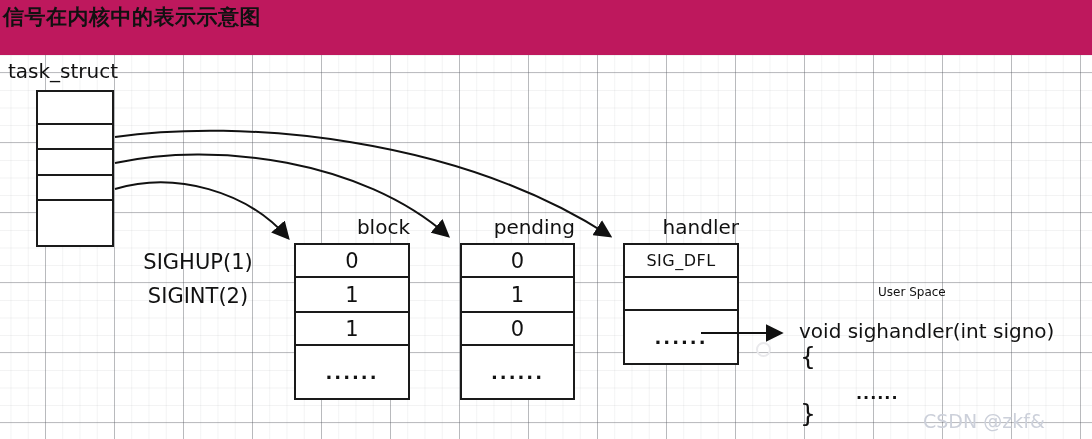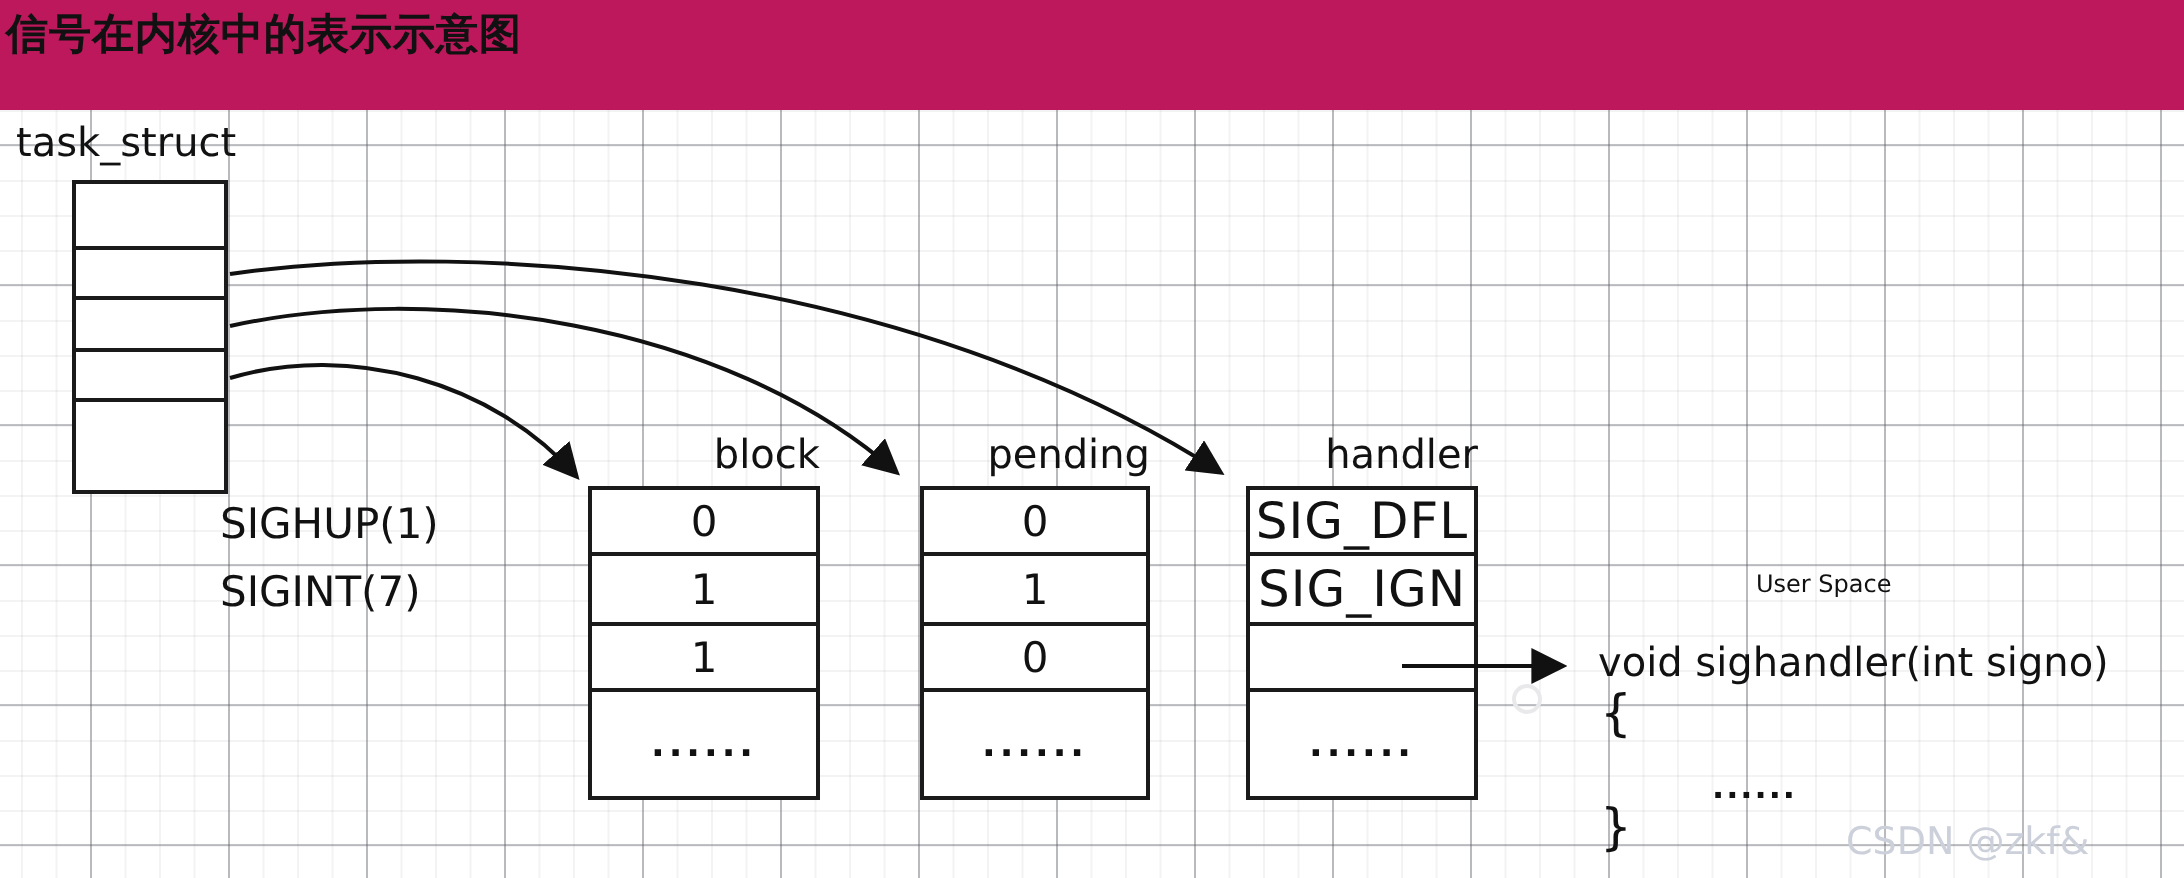--- a/index.html
+++ b/index.html
@@ -32,32 +32,32 @@
   #task-box .c1 { height:33px; } #task-box .c2 { height:25px; }
   #task-box .c3 { height:26px; } #task-box .c4 { height:25px; }
   #task-box .c5 { height:44px; border-bottom:none; }
 
   .tbl { top:243px; border:2px solid #1a1a1a; background:#fff; }
   .tbl .row { border-bottom:2px solid #1a1a1a; display:flex; align-items:center;
               justify-content:center; font-size:21px; }
   .tbl .row:last-child { border-bottom:none; }
   .tbl .r1 { height:33px; } .tbl .r2 { height:35px; } .tbl .r3 { height:33px; }
   .tbl .r4 { height:52px; font-weight:bold; letter-spacing:2px; font-size:18px; }
-  .tbl .sig { font-size:25px; letter-spacing:0.5px; }
+  .tbl .sig { font-size:16px; letter-spacing:0.5px; }
 
   #tbl-block   { left:294px; width:116px; }
   #tbl-pending { left:460px; width:115px; }
   #tbl-handler { left:623px; width:116px; }
 
   .hdr { top:215px; height:26px; font-size:20px; text-align:right; }
   #hdr-block   { left:294px; width:116px; }
   #hdr-pending { left:460px; width:115px; }
   #hdr-handler { left:623px; width:116px; }
 
-  .sig-label { left:110px; width:176px; height:33px; text-align:left;
+  .sig-label { left:110px; width:176px; height:33px; text-align:center;
                font-size:21px; line-height:33px; }
   #sig-1 { top:246px; } #sig-2 { top:280px; } #sig-3 { top:314px; }
 
   #user-space  { left:878px; top:285px; font-size:12px; }
   #fn-sig      { left:799px; top:319px; font-size:20px; }
   #brace-open  { left:800px; top:342px; font-size:25px; }
   #fn-body     { left:856px; top:384px; font-size:16px; font-weight:bold; letter-spacing:1px; }
   #brace-close { left:800px; top:399px; font-size:25px; }
 
   #ghost-circle { left:756px; top:342px; width:15px; height:15px; border-radius:50%;
@@ -81,21 +81,21 @@
 
   <div id="task-box" class="abs">
     <div class="cell c1"></div>
     <div class="cell c2"></div>
     <div class="cell c3"></div>
     <div class="cell c4"></div>
     <div class="cell c5"></div>
   </div>
 
   <div id="sig-1" class="abs sig-label">SIGHUP(1)</div>
-  <div id="sig-2" class="abs sig-label">SIGINT(7)</div>
+  <div id="sig-2" class="abs sig-label">SIGINT(2)</div>
 
   <div id="hdr-block" class="abs hdr">block</div>
   <div id="hdr-pending" class="abs hdr">pending</div>
   <div id="hdr-handler" class="abs hdr">handler</div>
 
   <div id="tbl-block" class="abs tbl">
     <div class="row r1">0</div>
     <div class="row r2">1</div>
     <div class="row r3">1</div>
     <div class="row r4">......</div>
@@ -103,21 +103,20 @@
 
   <div id="tbl-pending" class="abs tbl">
     <div class="row r1">0</div>
     <div class="row r2">1</div>
     <div class="row r3">0</div>
     <div class="row r4">......</div>
   </div>
 
   <div id="tbl-handler" class="abs tbl">
     <div class="row r1 sig">SIG_DFL</div>
-    <div class="row r2 sig">SIG_IGN</div>
     <div class="row r3"></div>
     <div class="row r4">......</div>
   </div>
 
   <div id="user-space" class="abs">User Space</div>
   <div id="fn-sig" class="abs">void sighandler(int signo)</div>
   <div id="brace-open" class="abs">{</div>
   <div id="fn-body" class="abs">......</div>
   <div id="brace-close" class="abs">}</div>
 

